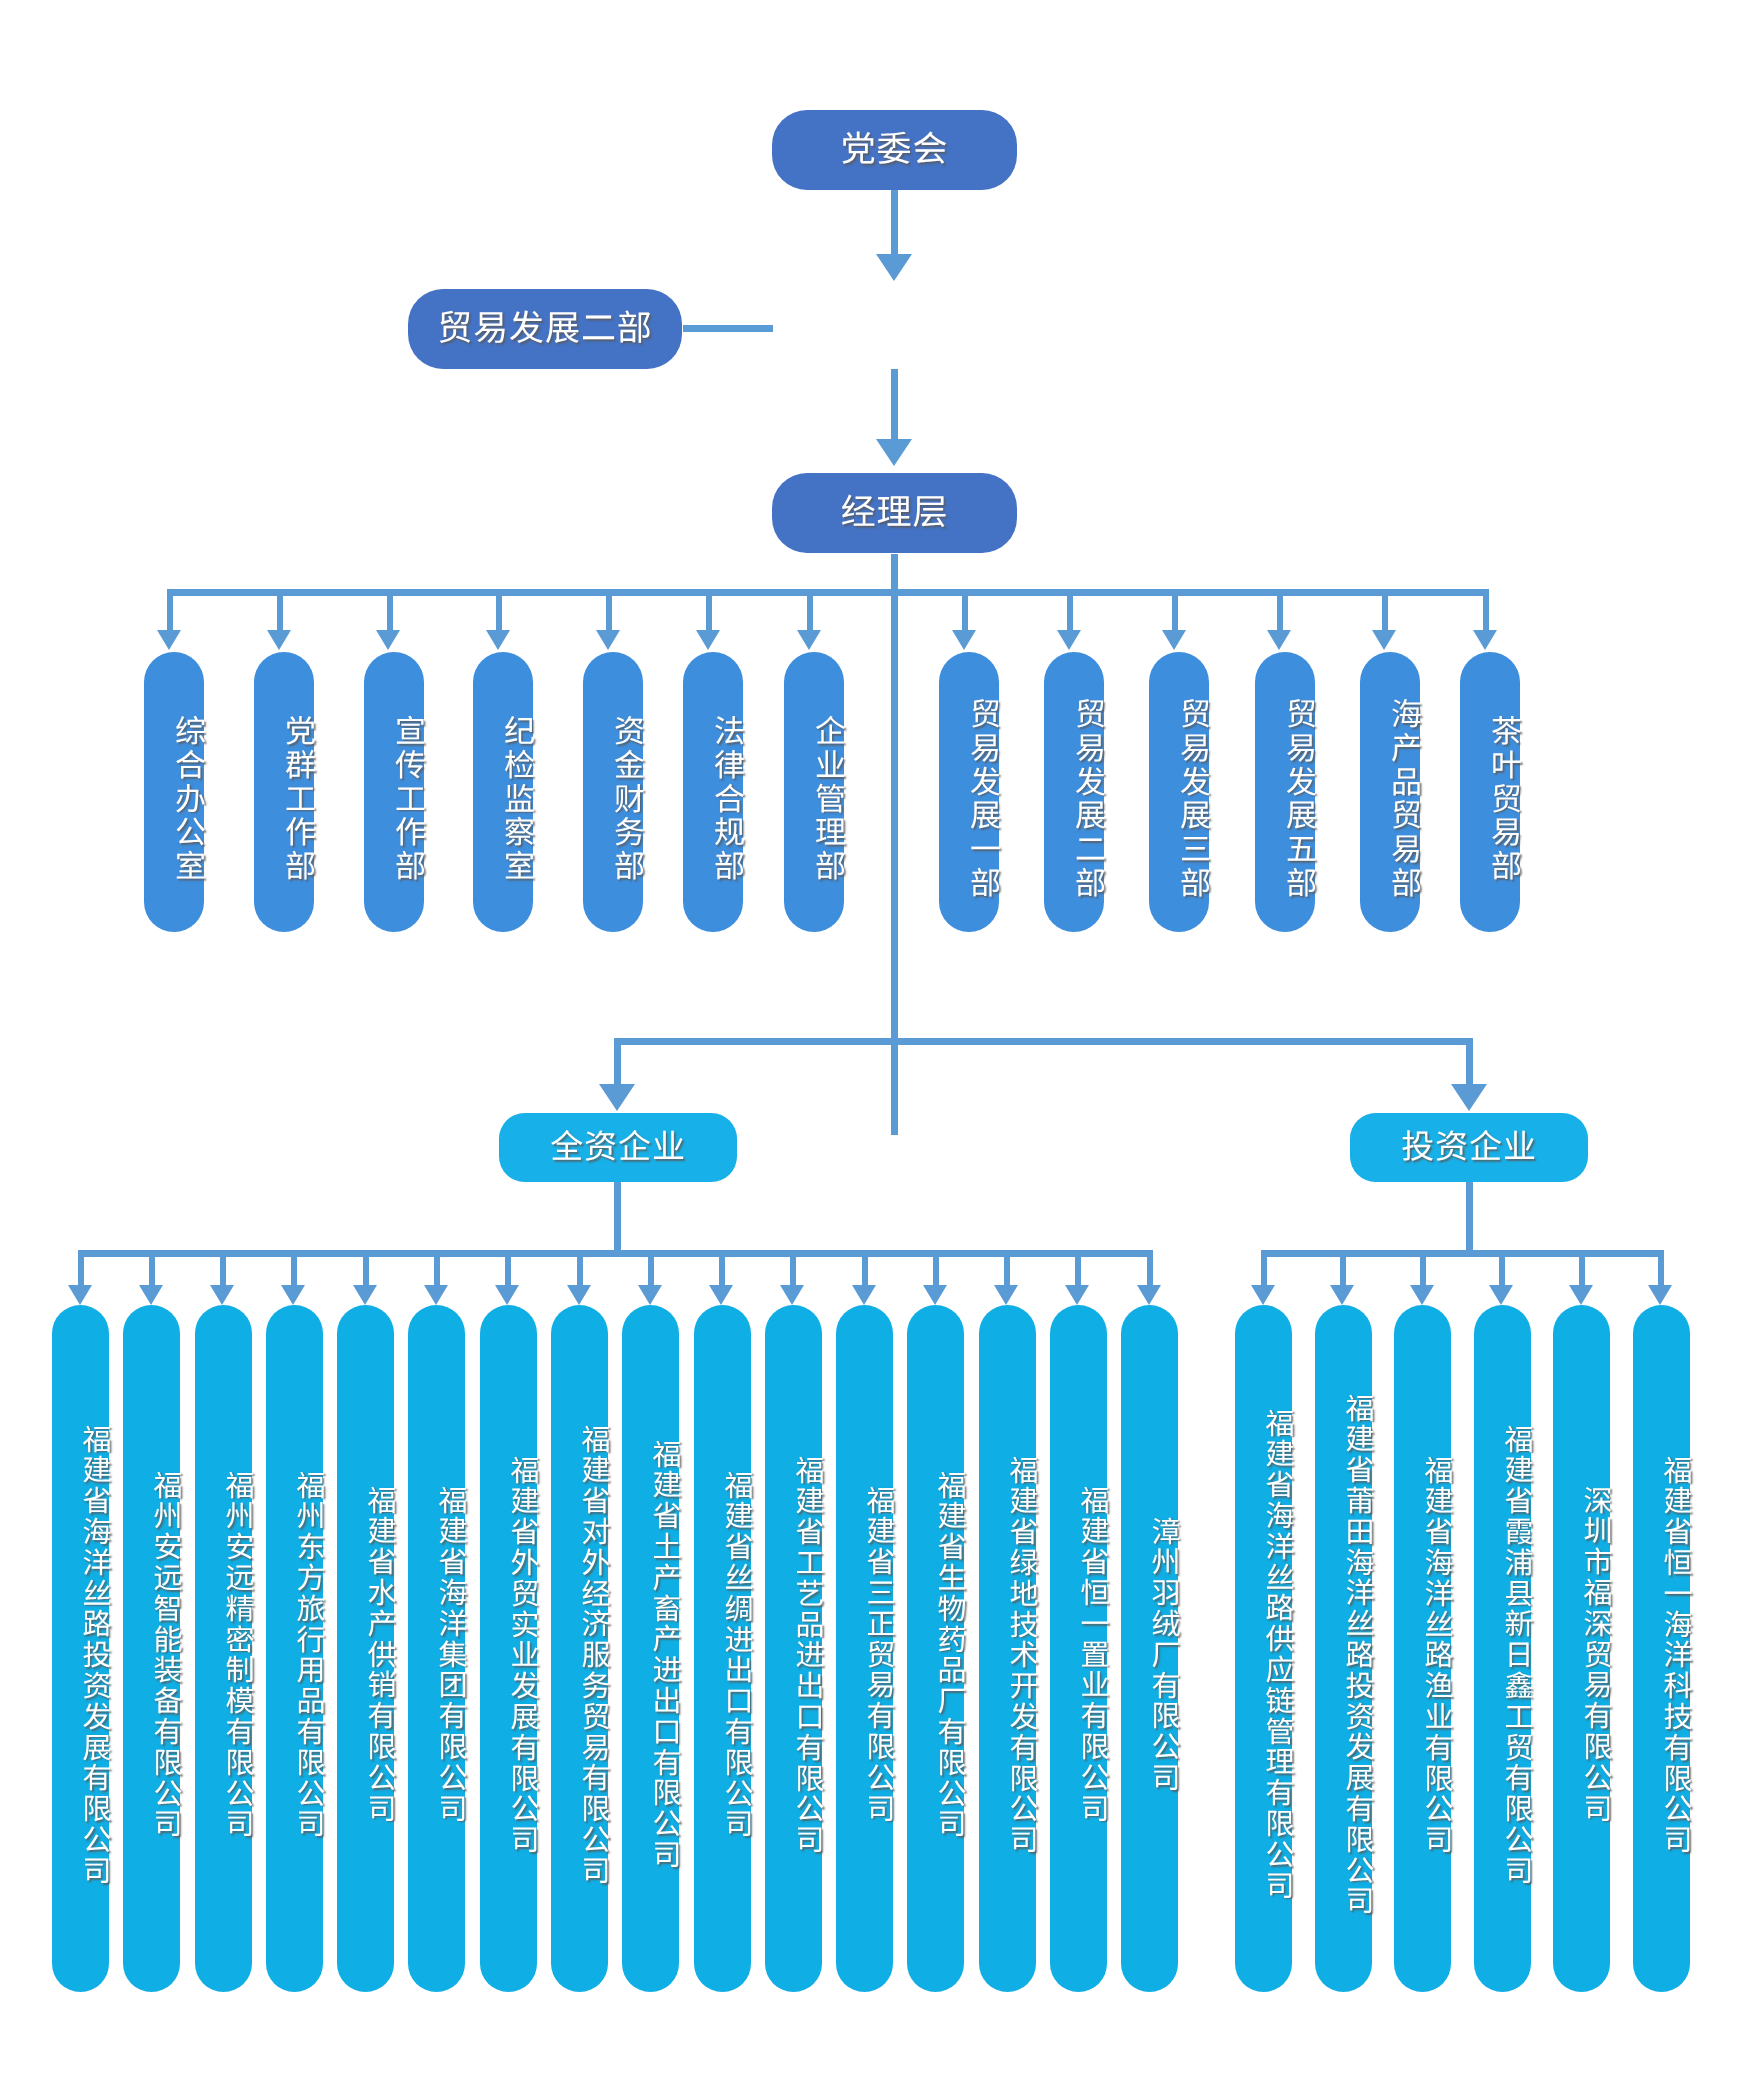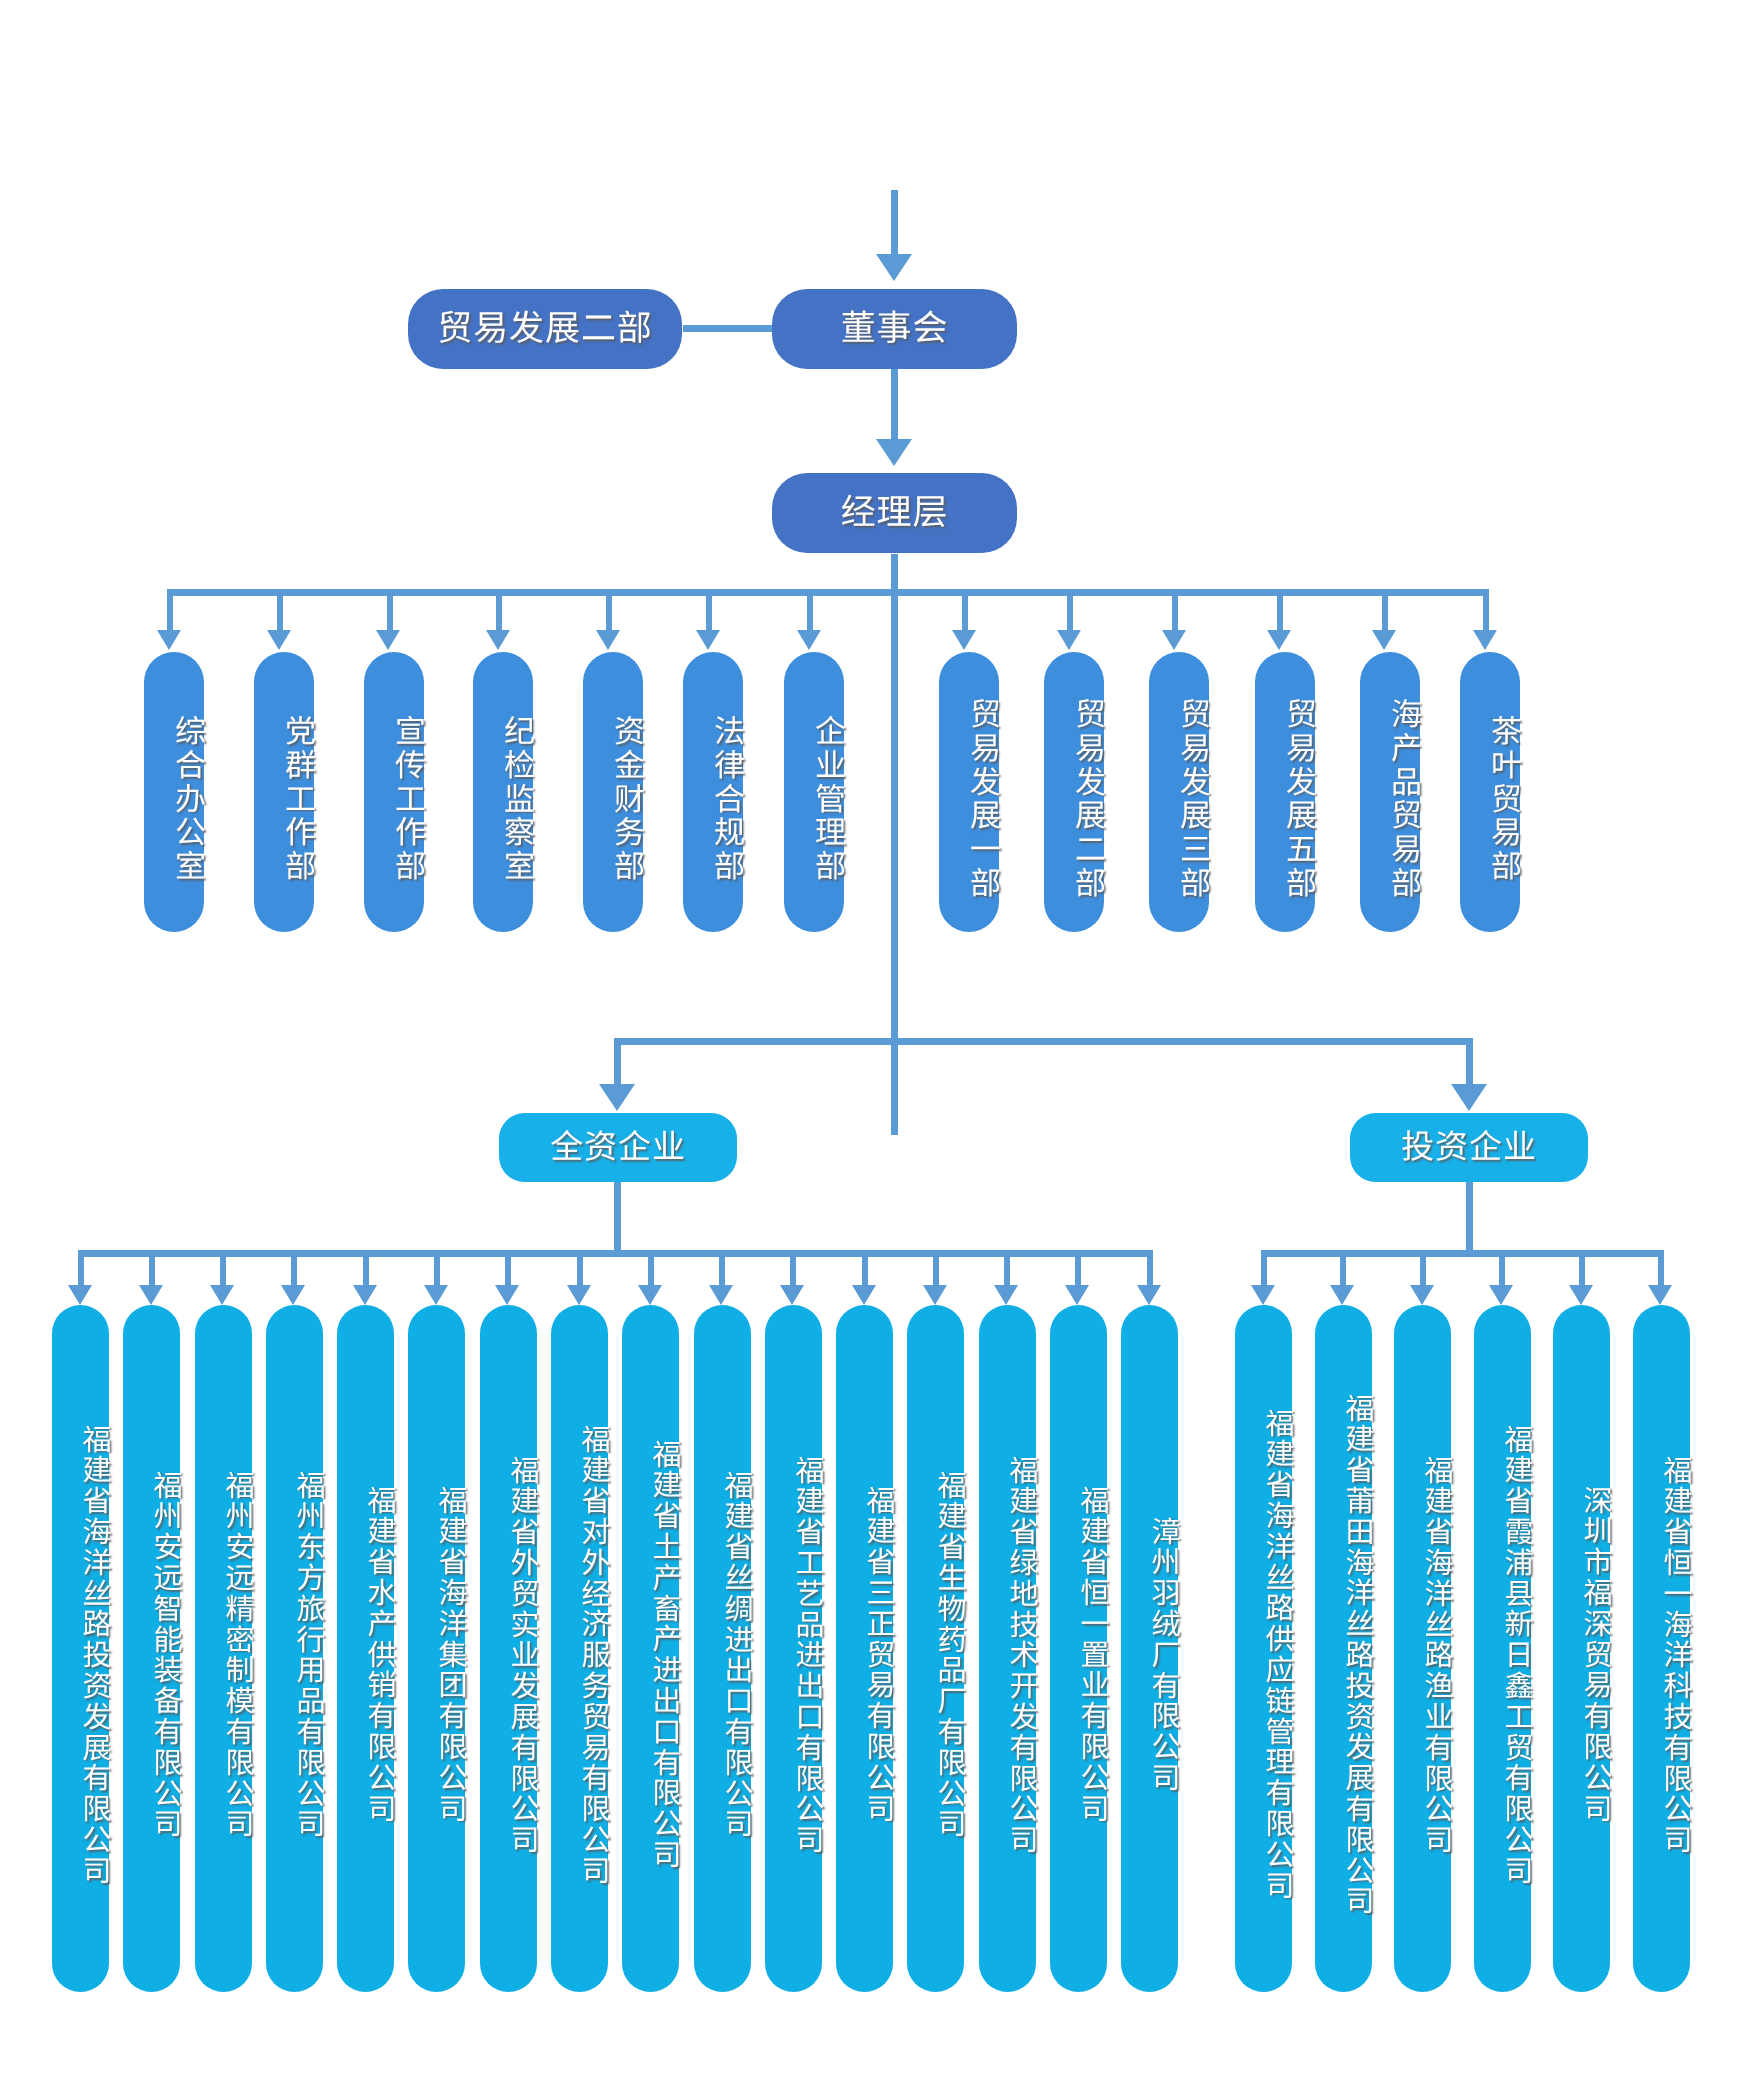--- a/index.html
+++ b/index.html
@@ -100,33 +100,33 @@
     border-left-width: 18.3px;
     border-right-width: 18.3px;
     border-top-width: 27.4px;
   }
 </style>
 </head>
 <body>
 
 <div id="chart-root">
 
+  <div class="node node-exec" style="left:772px; top:110px; width:245px; height:80px;">
+    <span>党委会</span>
+  </div>
 
   <div class="conn conn-thick-v" style="left:891px; top:190px; width:7.3px; height:66px;"></div>
   <div class="arrow-down big" style="left:876px; top:254px;"></div>
 
   <div class="node node-exec" style="left:408px; top:289px; width:274px; height:80px;">
     <span>贸易发展二部</span>
   </div>
 
   <div class="conn conn-thick-h" style="left:683px; top:325px; width:90px; height:7.3px;"></div>
 
-  <div class="node node-exec" style="left:772px; top:289px; width:245px; height:80px;">
-    <span>董事会</span>
-  </div>
 
   <div class="conn conn-thick-v" style="left:891px; top:369px; width:7.3px; height:71px;"></div>
   <div class="arrow-down big" style="left:876px; top:439px;"></div>
 
   <div class="node node-exec" style="left:772px; top:473px; width:245px; height:80px;">
     <span>经理层</span>
   </div>
 
   <div class="conn conn-thick-v" style="left:891px; top:554px; width:7.3px; height:581px;"></div>
 

